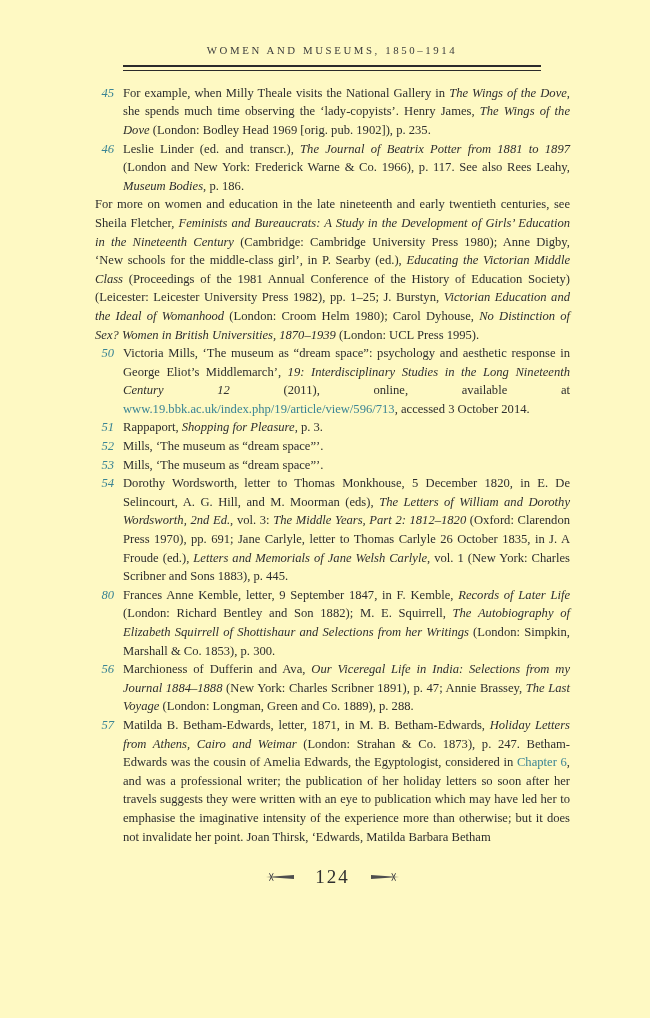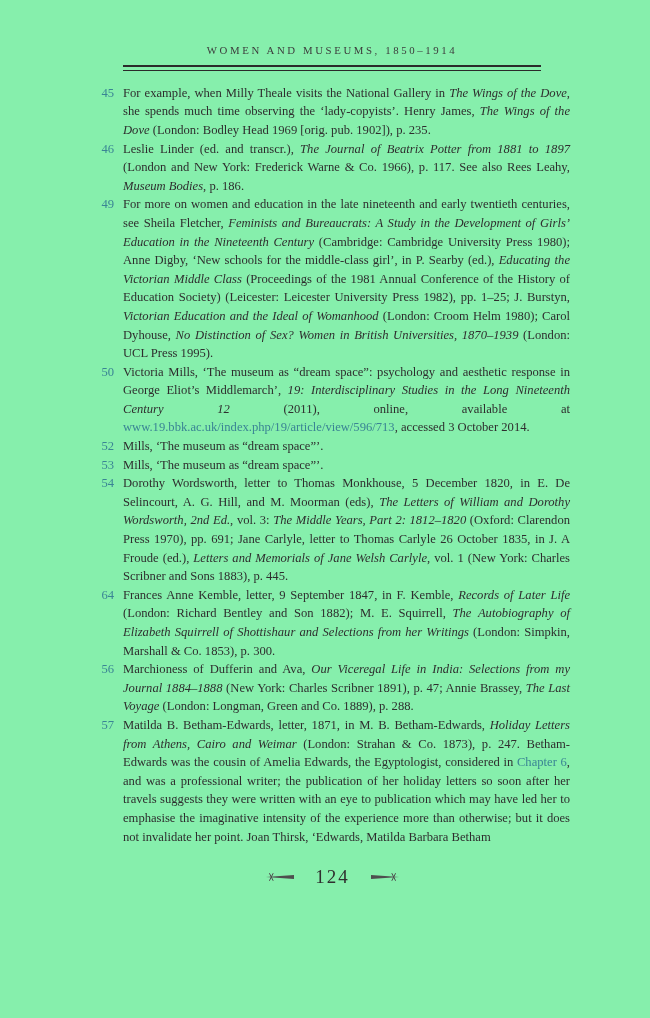--- a/index.html
+++ b/index.html
@@ -1,20 +1,20 @@
 <!DOCTYPE html>
 <html style="--accent: #3a8494;"><head>
 <meta charset="utf-8">
 <style>
   html,body { margin:0; padding:0; background:#e9e9e9; }
   .page {
     position:relative;
     width:650px; height:1018px;
     margin:0 auto;
-    background:#86efac;
+    background:#fef9c3;
     font-family:"Liberation Serif", serif;
     color:#2e2e2e;
     box-sizing:border-box;
     overflow:hidden;
   }
   .content { padding:40px 80px 0 95px; box-sizing:border-box; }
 
   .running-head-row { width:418px; margin-left:28px; text-align:center; }
   .running-head {
     font-size:10.8px; letter-spacing:2.6px; color:#3c3c3c;
@@ -25,20 +25,21 @@
     border-top:2.2px solid #2b2b2b;
     border-bottom:1.1px solid #2b2b2b;
     height:2.8px;
   }
 
   .notes { margin-top:13px; font-size:12.6px; line-height:18.6px; }
   .note { display:flex; }
   .note-num {
     width:19px; min-width:19px; text-align:right; margin-right:9px;
     color:var(--accent);
+    font-style:italic;
   }
   .note-body { flex:1; text-align:justify; }
   .note-body i { font-style:italic; }
   .link { color:var(--accent); cursor:pointer;font-family:Liberation Serif, serif; }
 
   .footer {
     margin-top:21px;
     display:flex; align-items:center; justify-content:center; gap:20px;
   }
   .ornament { display:inline-block; line-height:0; }
@@ -61,41 +62,44 @@
     <div class="notes">
         <div class="note">
           <span class="note-num">45</span>
           <span class="note-body"><span>For example, when Milly Theale visits the National Gallery in </span><i>The Wings of the Dove</i><span>, she spends much time observing the ‘lady-copyists’. Henry James, </span><i>The Wings of the Dove</i><span> (London: Bodley Head 1969 [orig. pub. 1902]), p. 235.</span></span>
         </div>
         <div class="note">
           <span class="note-num">46</span>
           <span class="note-body"><span>Leslie Linder (ed. and transcr.), </span><i>The Journal of Beatrix Potter from 1881 to 1897</i><span> (London and New York: Frederick Warne &amp; Co. 1966), p. 117. See also Rees Leahy, </span><i>Museum Bodies</i><span>, p. 186.</span></span>
         </div>
         <div class="note">
-          <span class="note-num">49</span>
           <span class="note-body"><span>For more on women and education in the late nineteenth and early twentieth centuries, see Sheila Fletcher, </span><i>Feminists and Bureaucrats: A Study in the Development of Girls’ Education in the Nineteenth Century</i><span> (Cambridge: Cambridge University Press 1980); Anne Digby, ‘New schools for the middle-class girl’, in P. Searby (ed.), </span><i>Educating the Victorian Middle Class</i><span> (Proceedings of the 1981 Annual Conference of the History of Education Society) (Leicester: Leicester University Press 1982), pp. 1–25; J. Burstyn, </span><i>Victorian Education and the Ideal of Womanhood</i><span> (London: Croom Helm 1980); Carol Dyhouse, </span><i>No Distinction of Sex? Women in British Universities, 1870–1939</i><span> (London: UCL Press 1995).</span></span>
         </div>
         <div class="note">
           <span class="note-num">50</span>
           <span class="note-body"><span>Victoria Mills, ‘The museum as “dream space”: psychology and aesthetic response in George Eliot’s Middlemarch’, </span><i>19: Interdisciplinary Studies in the Long Nineteenth Century 12</i><span> (2011), online, available at </span><span class="link">www.19.bbk.ac.uk/index.php/19/article/view/596/713</span><span>, accessed 3 October 2014.</span></span>
+        </div>
+        <div class="note">
+          <span class="note-num">51</span>
+          <span class="note-body"><span>Rappaport, </span><i>Shopping for Pleasure</i><span>, p. 3.</span></span>
         </div>
         <div class="note">
           <span class="note-num">52</span>
           <span class="note-body"><span>Mills, ‘The museum as “dream space”’.</span></span>
         </div>
         <div class="note">
           <span class="note-num">53</span>
           <span class="note-body"><span>Mills, ‘The museum as “dream space”’.</span></span>
         </div>
         <div class="note">
           <span class="note-num">54</span>
           <span class="note-body"><span>Dorothy Wordsworth, letter to Thomas Monkhouse, 5 December 1820, in E. De Selincourt, A. G. Hill, and M. Moorman (eds), </span><i>The Letters of William and Dorothy Wordsworth, 2nd Ed.</i><span>, vol. 3: </span><i>The Middle Years, Part 2: 1812–1820</i><span> (Oxford: Clarendon Press 1970), pp. 691; Jane Carlyle, letter to Thomas Carlyle 26 October 1835, in J. A Froude (ed.), </span><i>Letters and Memorials of Jane Welsh Carlyle</i><span>, vol. 1 (New York: Charles Scribner and Sons 1883), p. 445.</span></span>
         </div>
         <div class="note">
-          <span class="note-num">64</span>
+          <span class="note-num">80</span>
           <span class="note-body"><span>Frances Anne Kemble, letter, 9 September 1847, in F. Kemble, </span><i>Records of Later Life</i><span> (London: Richard Bentley and Son 1882); M. E. Squirrell, </span><i>The Autobiography of Elizabeth Squirrell of Shottishaur and Selections from her Writings</i><span> (London: Simpkin, Marshall &amp; Co. 1853), p. 300.</span></span>
         </div>
         <div class="note">
           <span class="note-num">56</span>
           <span class="note-body"><span>Marchioness of Dufferin and Ava, </span><i>Our Viceregal Life in India: Selections from my Journal 1884–1888</i><span> (New York: Charles Scribner 1891), p. 47; Annie Brassey, </span><i>The Last Voyage</i><span> (London: Longman, Green and Co. 1889), p. 288.</span></span>
         </div>
         <div class="note">
           <span class="note-num">57</span>
           <span class="note-body"><span>Matilda B. Betham-Edwards, letter, 1871, in M. B. Betham-Edwards, </span><i>Holiday Letters from Athens, Cairo and Weimar</i><span> (London: Strahan &amp; Co. 1873), p. 247. Betham-Edwards was the cousin of Amelia Edwards, the Egyptologist, considered in </span><span class="link">Chapter 6</span><span>, and was a professional writer; the publication of her holiday letters so soon after her travels suggests they were written with an eye to publication which may have led her to emphasise the imaginative intensity of the experience more than otherwise; but it does not invalidate her point. Joan Thirsk, ‘Edwards, Matilda Barbara Betham</span></span>
         </div>

